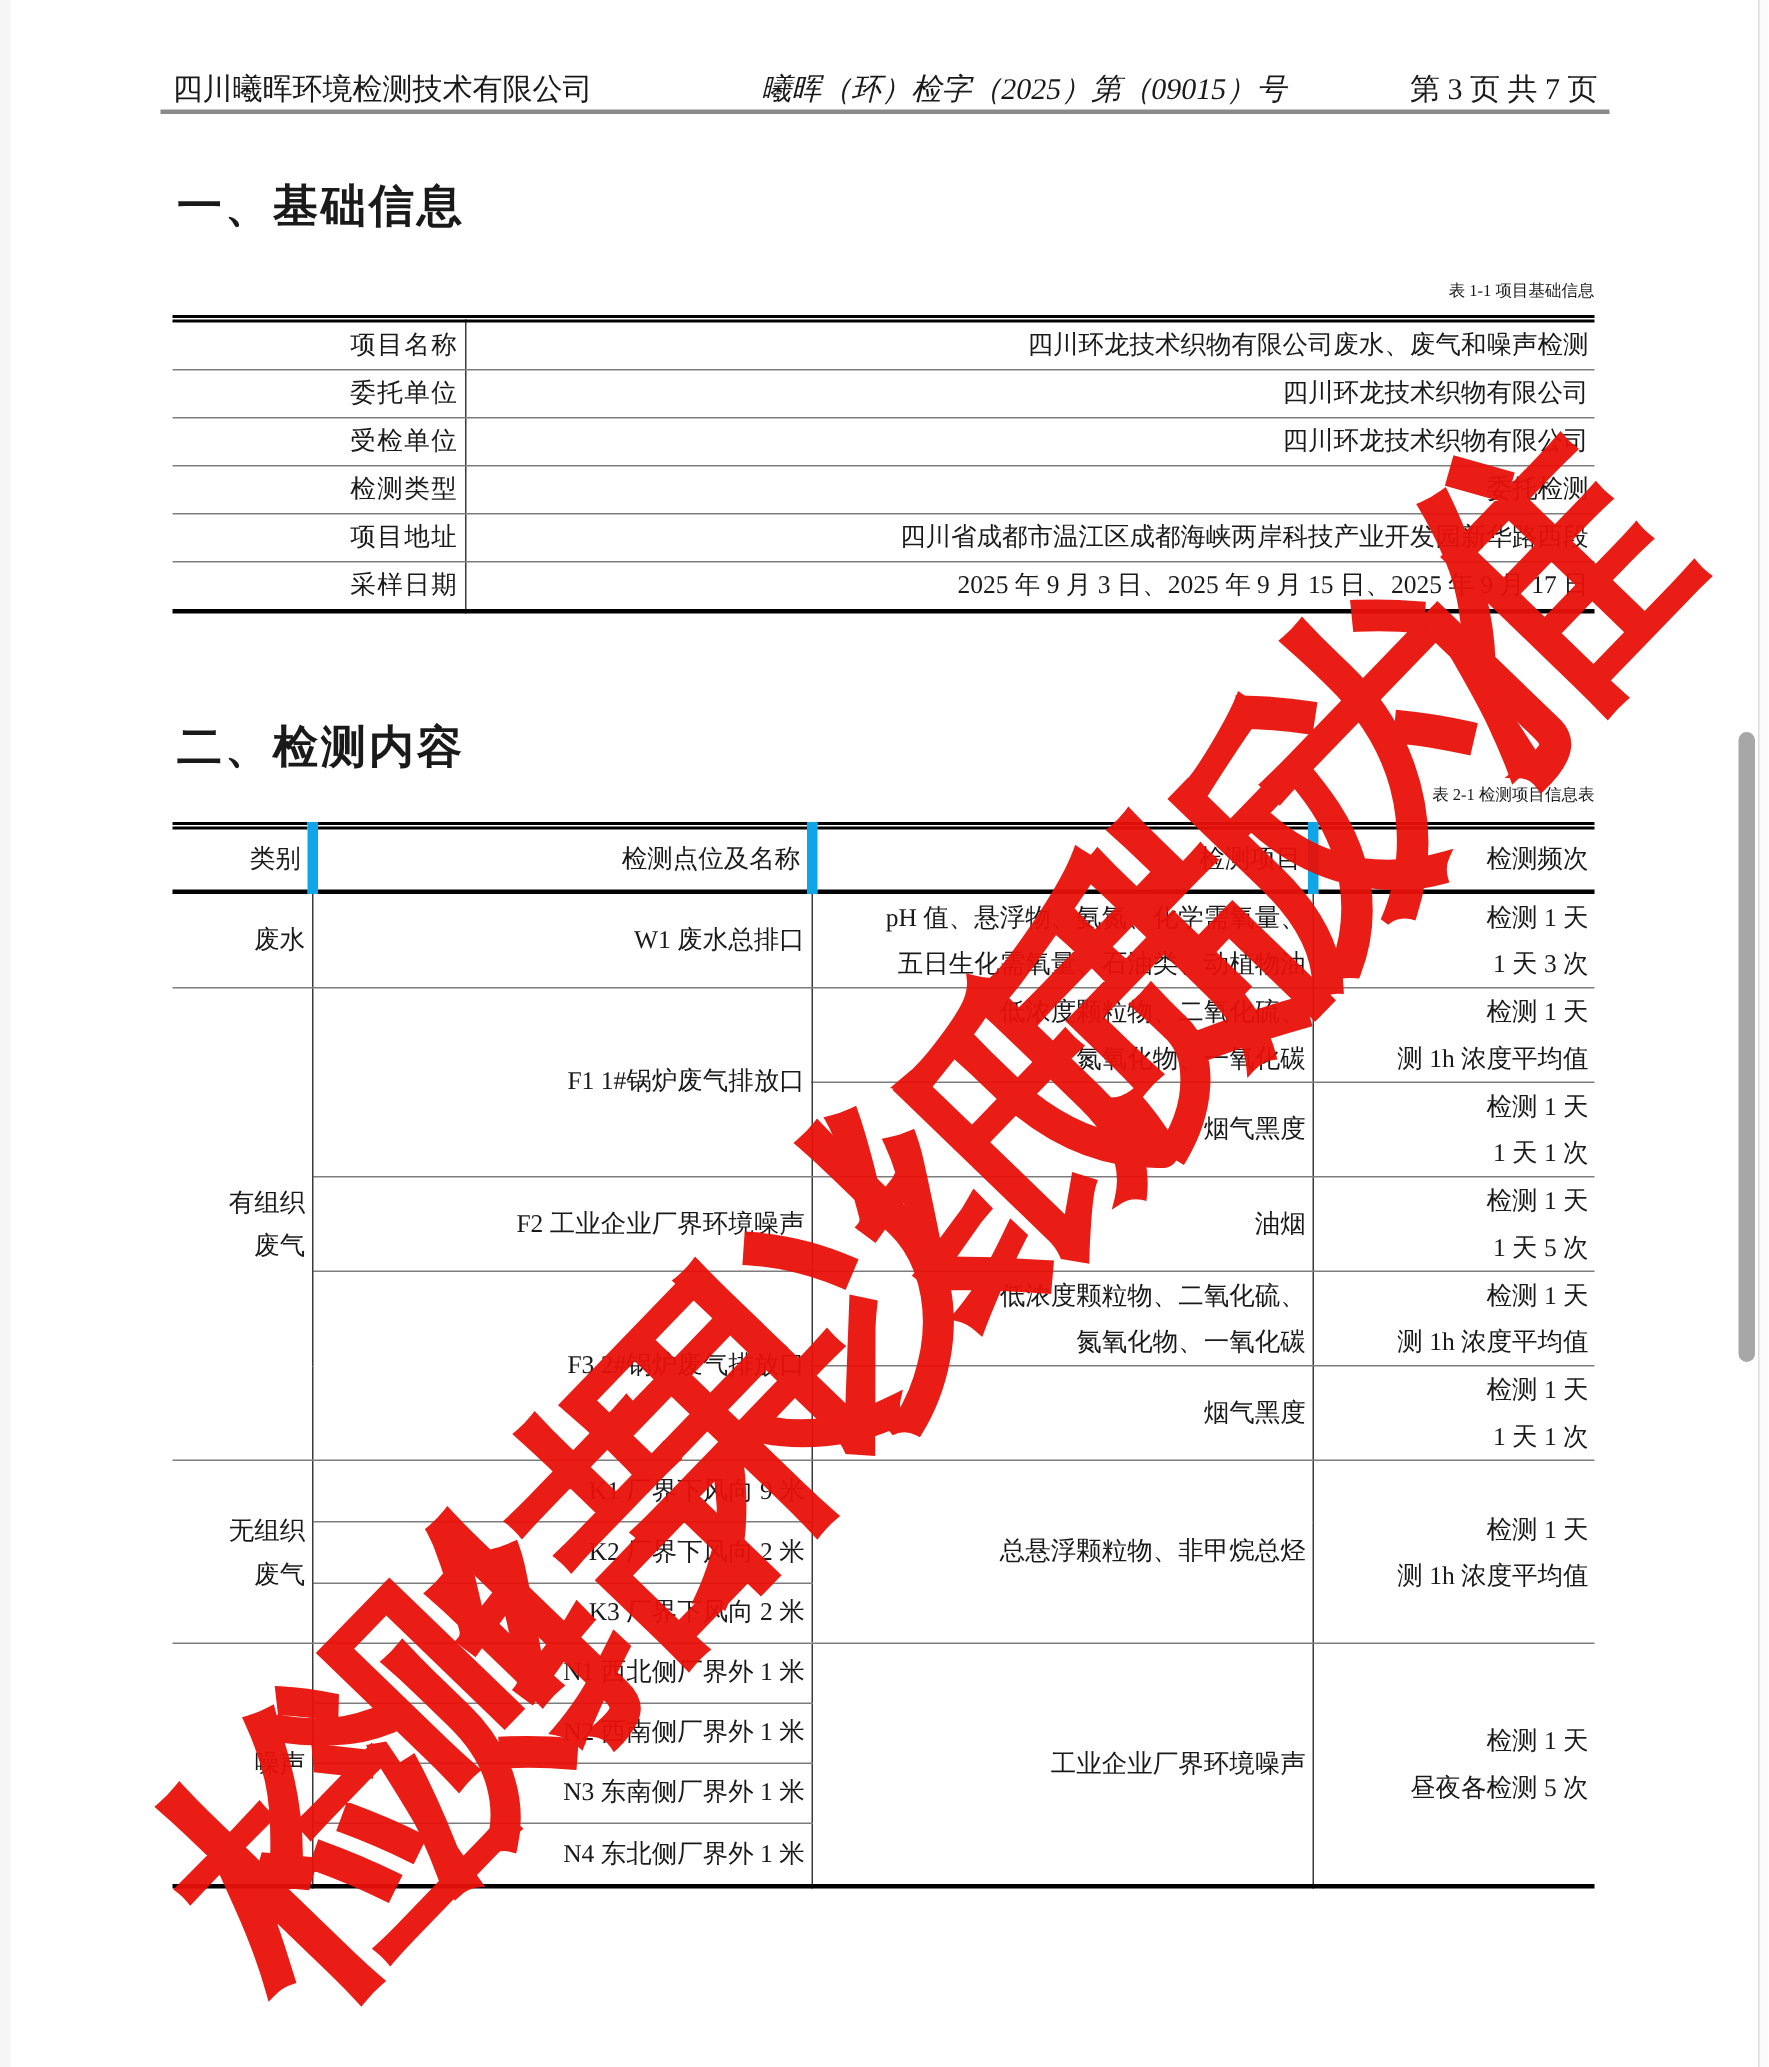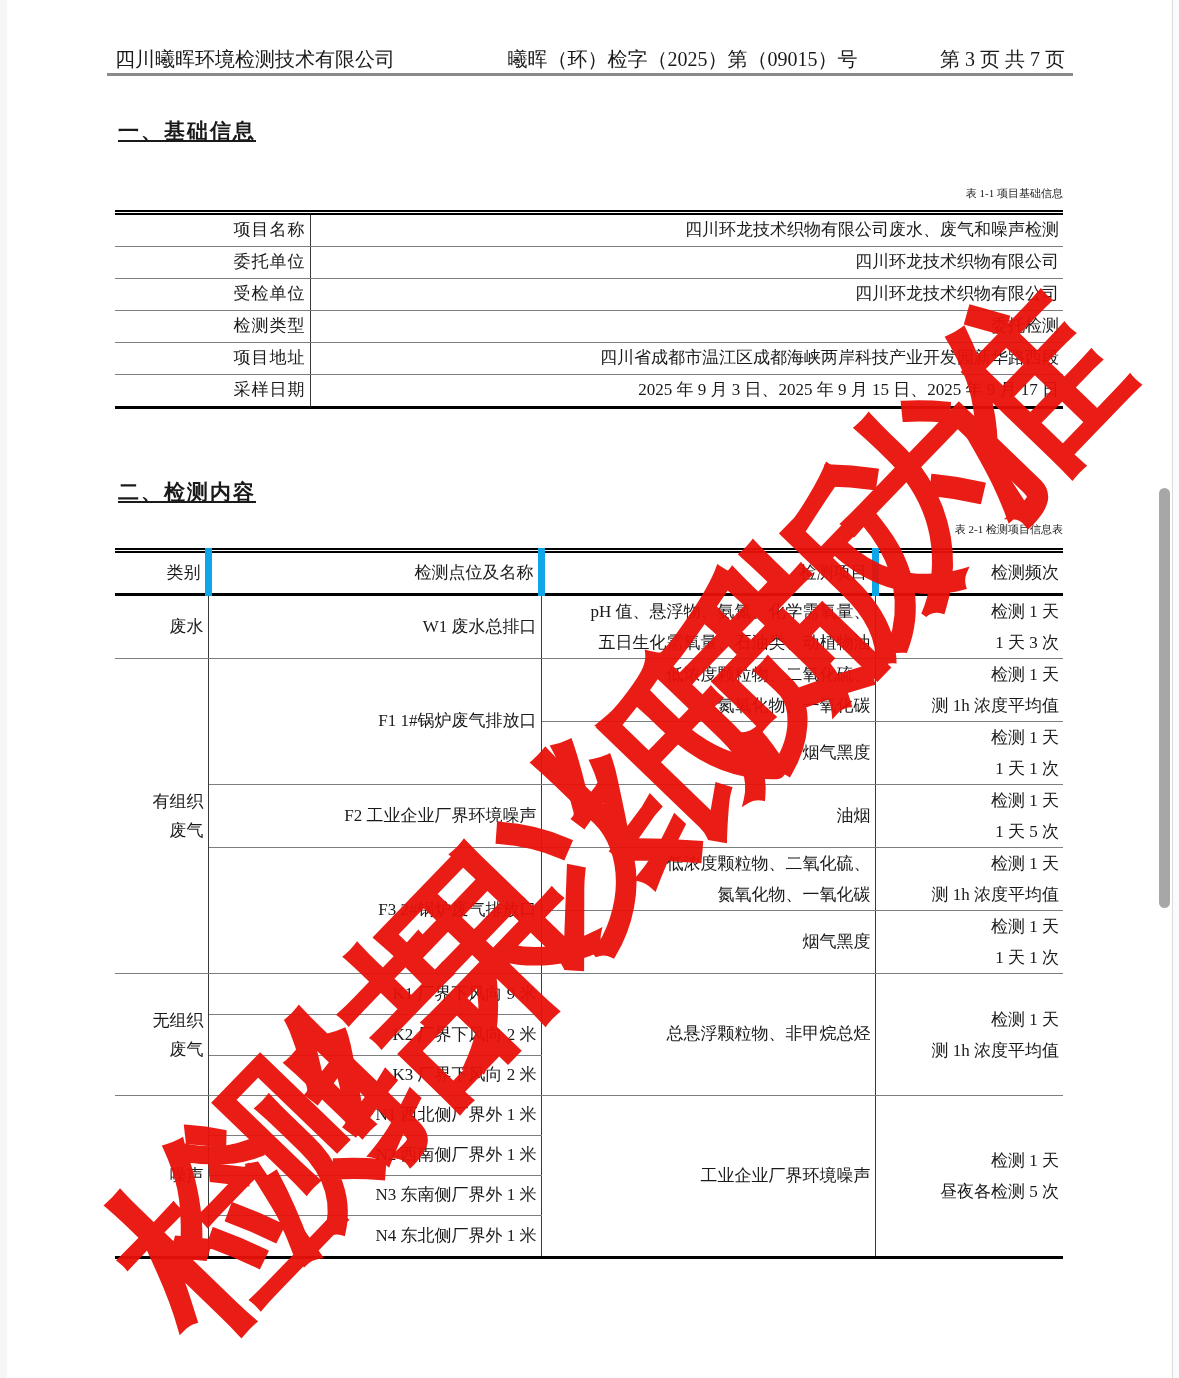--- a/index.html
+++ b/index.html
@@ -10,25 +10,25 @@
   }
   .edge-left{position:absolute;left:0;top:0;bottom:0;width:7px;background:#f6f6f6;}
   .page{position:absolute;left:0;top:0;right:0;bottom:0;}
 
   
   .doc-header{
     position:absolute;left:115px;top:46px;width:950px;
     display:flex;justify-content:space-between;align-items:baseline;
     font-size:20px;white-space:nowrap;
   }
-  .doc-header .mid{margin-left:30px;}
+  .doc-header .mid{margin-left:30px;font-style:italic;}
   .header-rule{position:absolute;left:107px;top:73px;width:966px;height:3px;background:#8a8a8a;}
 
   
-  .sec-title{position:absolute;left:118px;font-size:21px;font-weight:bold;letter-spacing:2px;text-decoration:underline;}
+  .sec-title{position:absolute;left:118px;font-size:30px;font-weight:bold;letter-spacing:2px;}
   .sec1{top:117px;}
   .sec2{top:478px;}
 
   
   .tbl-caption{position:absolute;left:115px;width:948px;text-align:right;font-size:11px;}
   .cap1{top:186px;}
   .cap2{top:522px;}
 
   
   table.doc-table{

